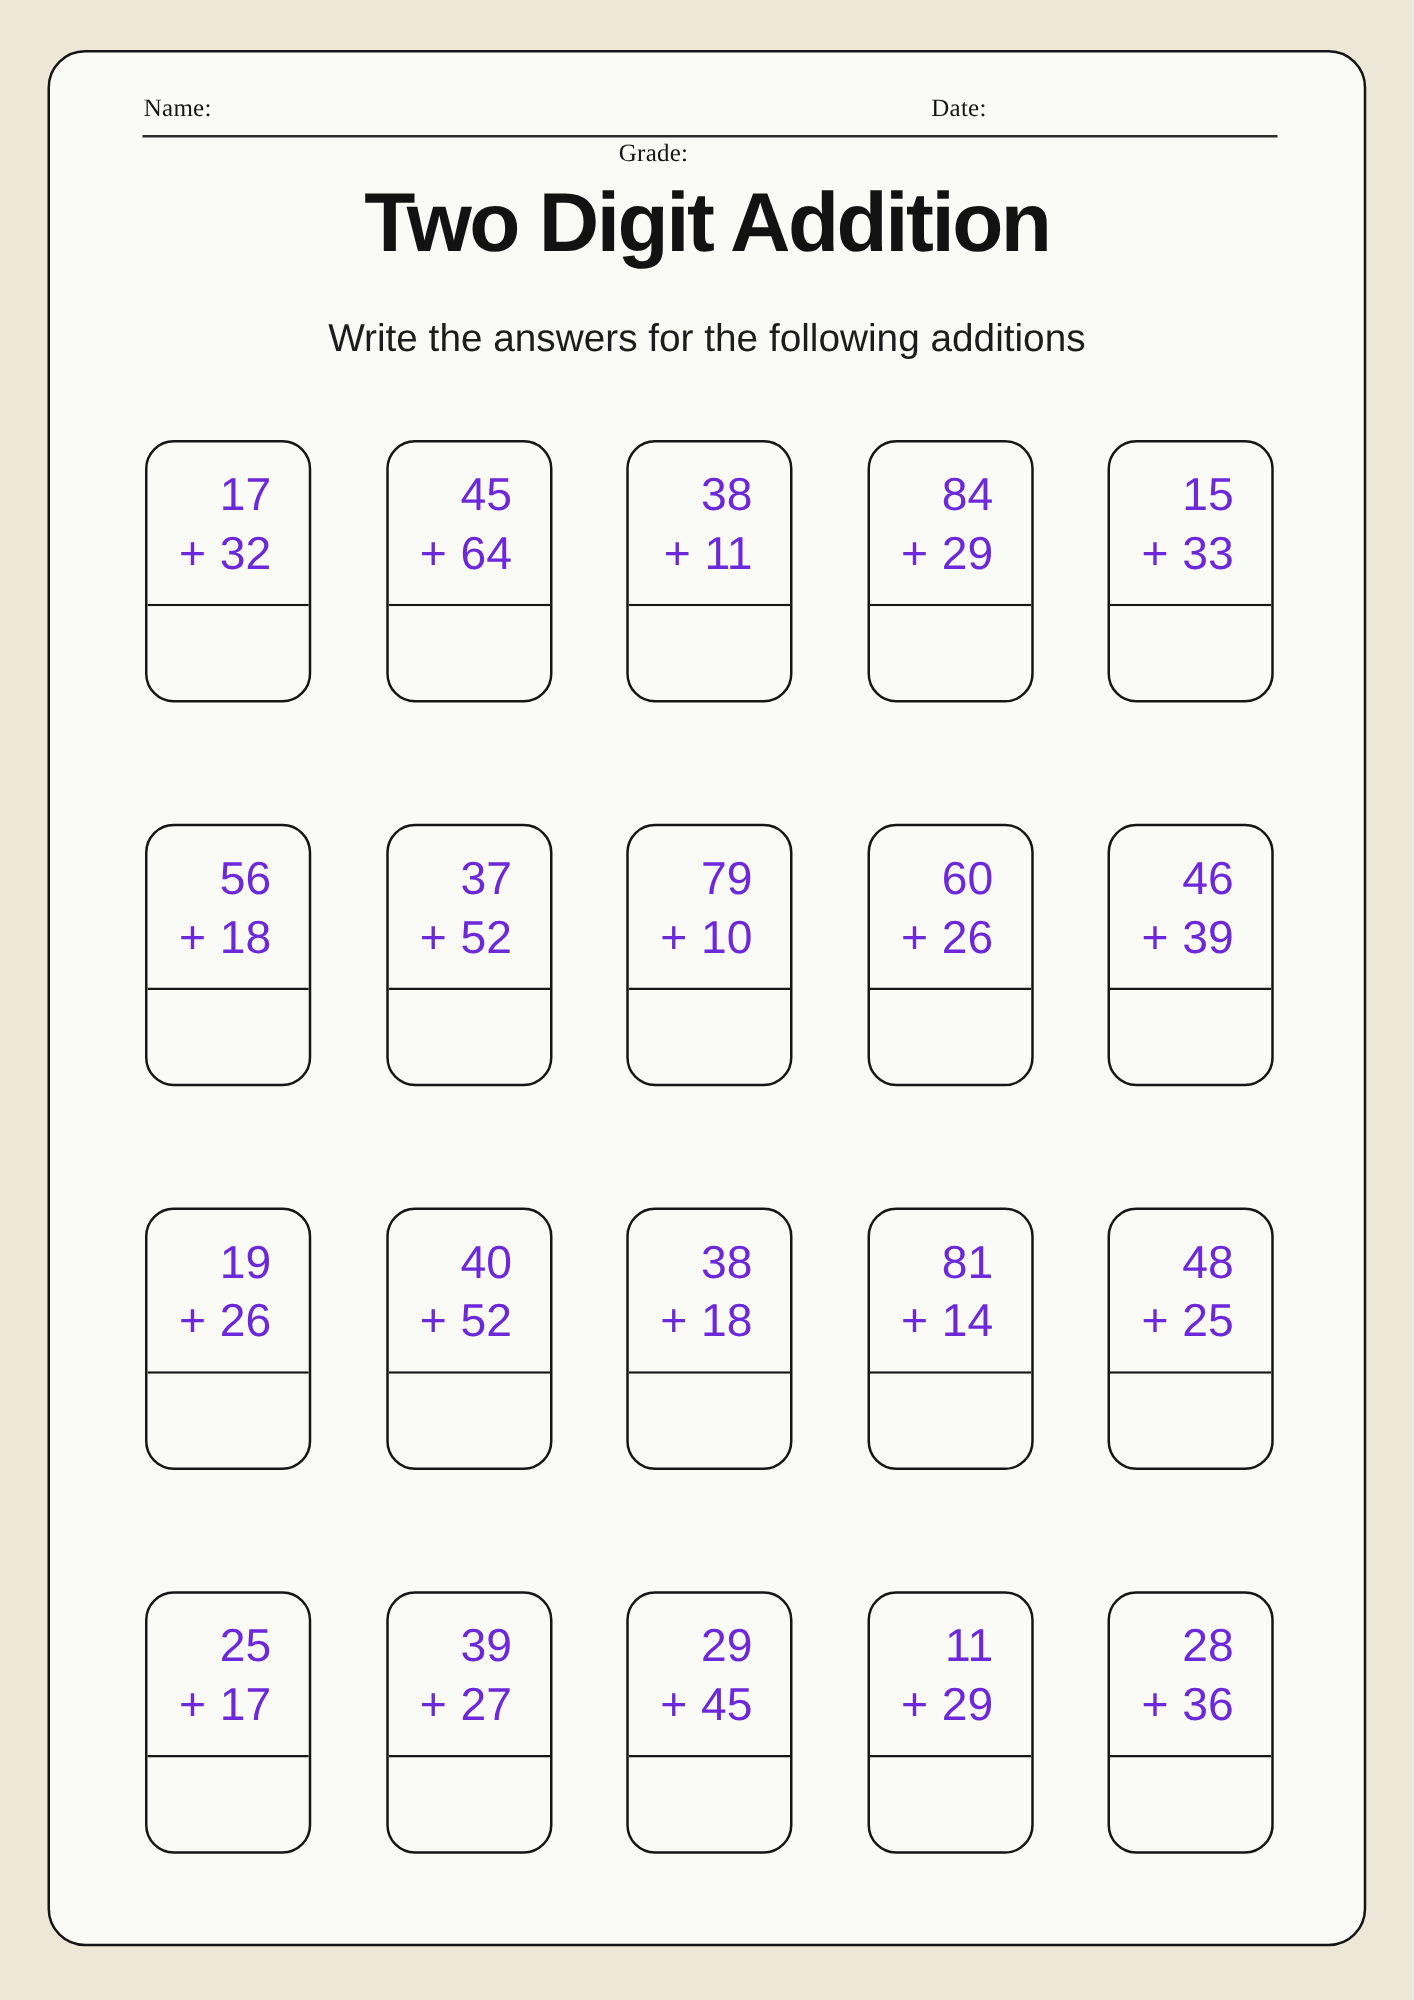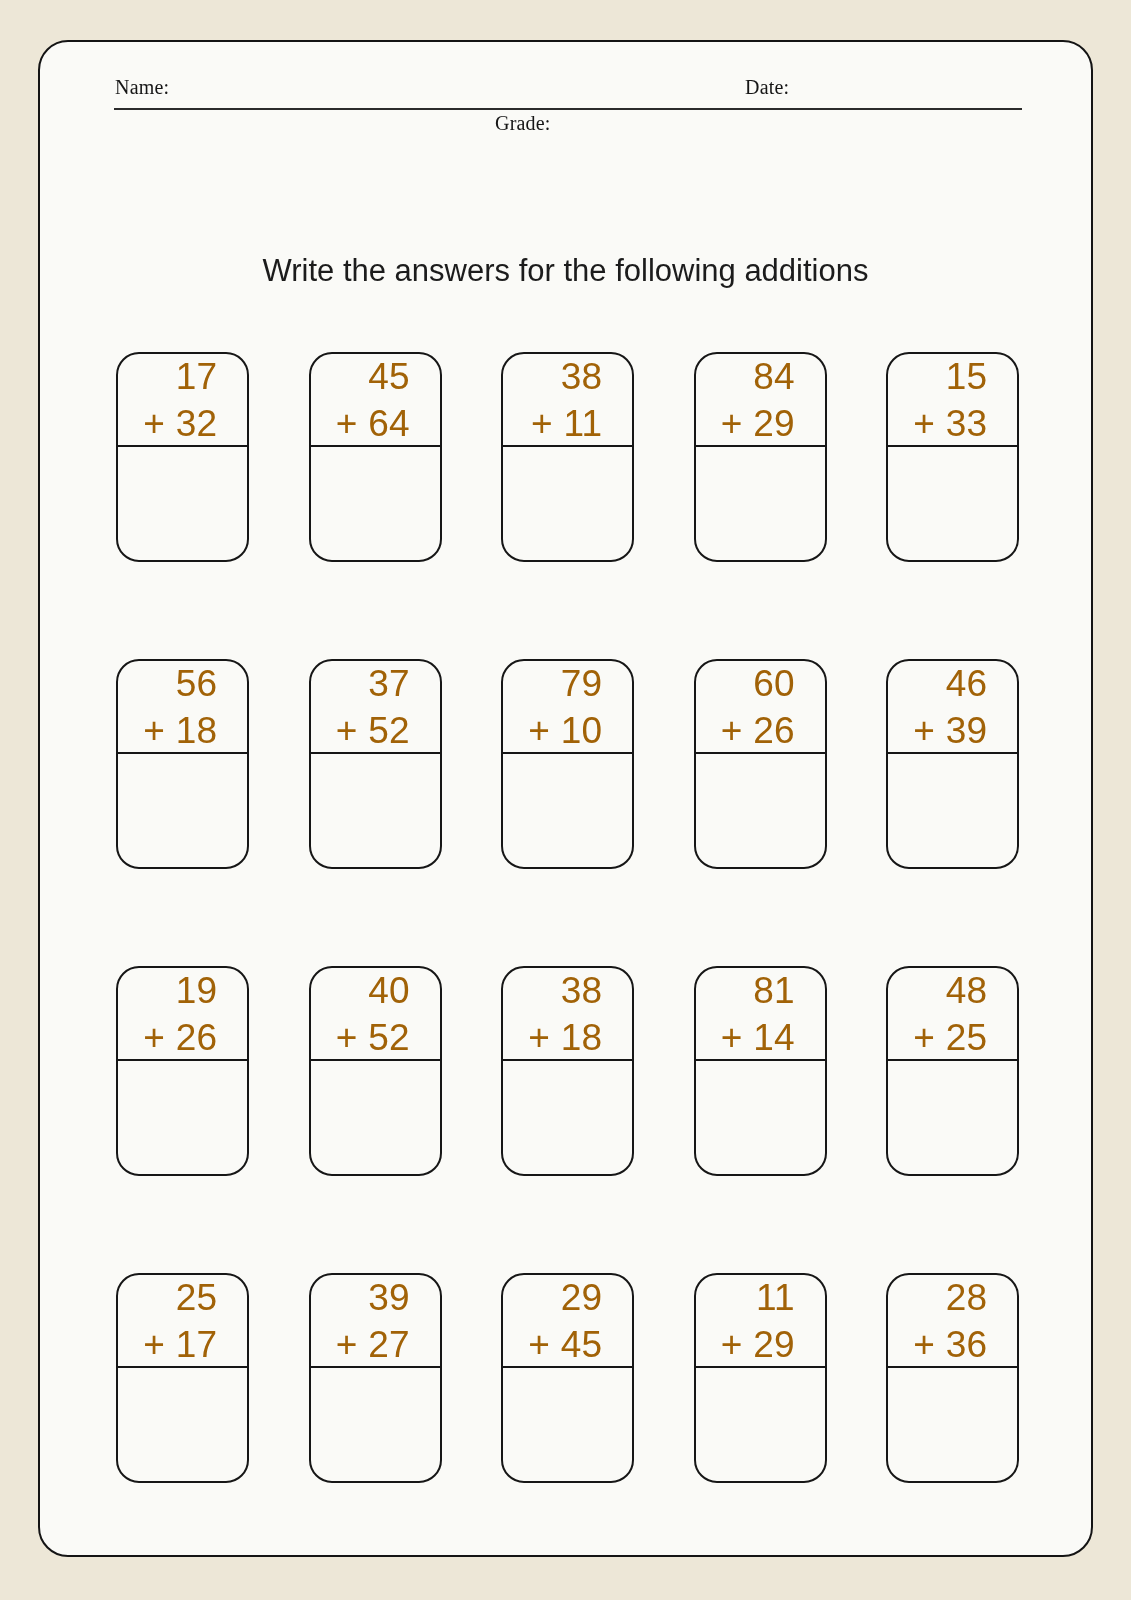--- a/index.html
+++ b/index.html
@@ -84,30 +84,30 @@
   .card {
     height: 210px;
     box-sizing: border-box;
     border: 2px solid #161616;
     border-radius: 23px;
     display: flex;
     flex-direction: column;
     background: transparent;
   }
   .problem {
-    height: 91px;
+    height: 129px;
     box-sizing: border-box;
     display: flex;
     flex-direction: column;
     justify-content: center;
     align-items: flex-end;
     padding-right: 30px;
     font-size: 37px;
     line-height: 47px;
-    color: #a16207;
+    color: #6d28d9;
   }
   .addend-row {
     display: flex;
     gap: 11px;
     align-items: baseline;
   }
   .answer {
     flex: 1;
     border-top: 2px solid #161616;
     border-radius: 0 0 21px 21px;
@@ -116,20 +116,21 @@
 </head>
 <body>
 
 <div class="page">
 
   <span class="field field-name">Name:</span>
   <span class="field field-grade">Grade:</span>
   <span class="field field-date">Date:</span>
   <div class="header-rule"></div>
 
+  <h1 class="title">Two Digit Addition</h1>
   <p class="subtitle">Write the answers for the following additions</p>
 
   <div class="grid">
 
     <div class="card">
       <div class="problem">
         <div>17</div>
         <div class="addend-row">
           <span>+</span>
           <span>32</span>

